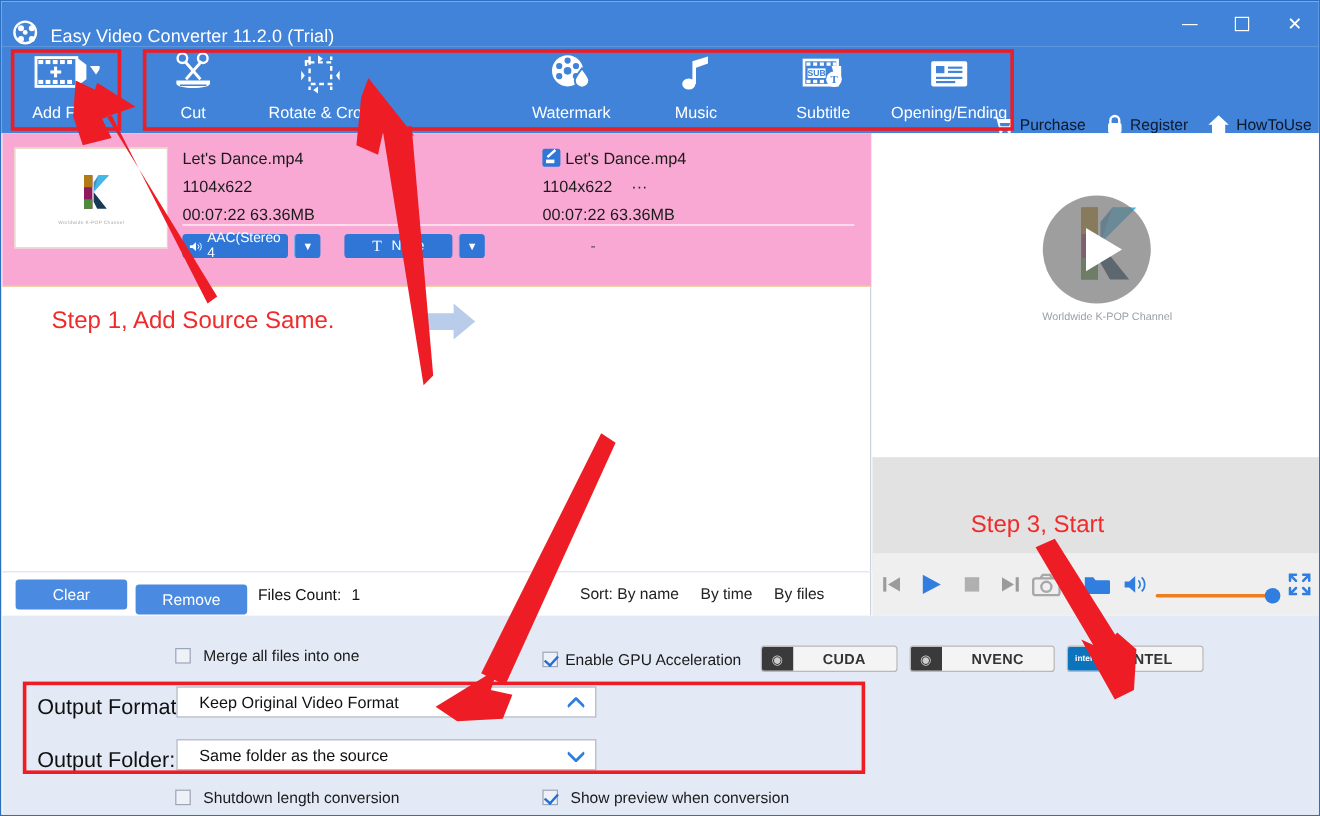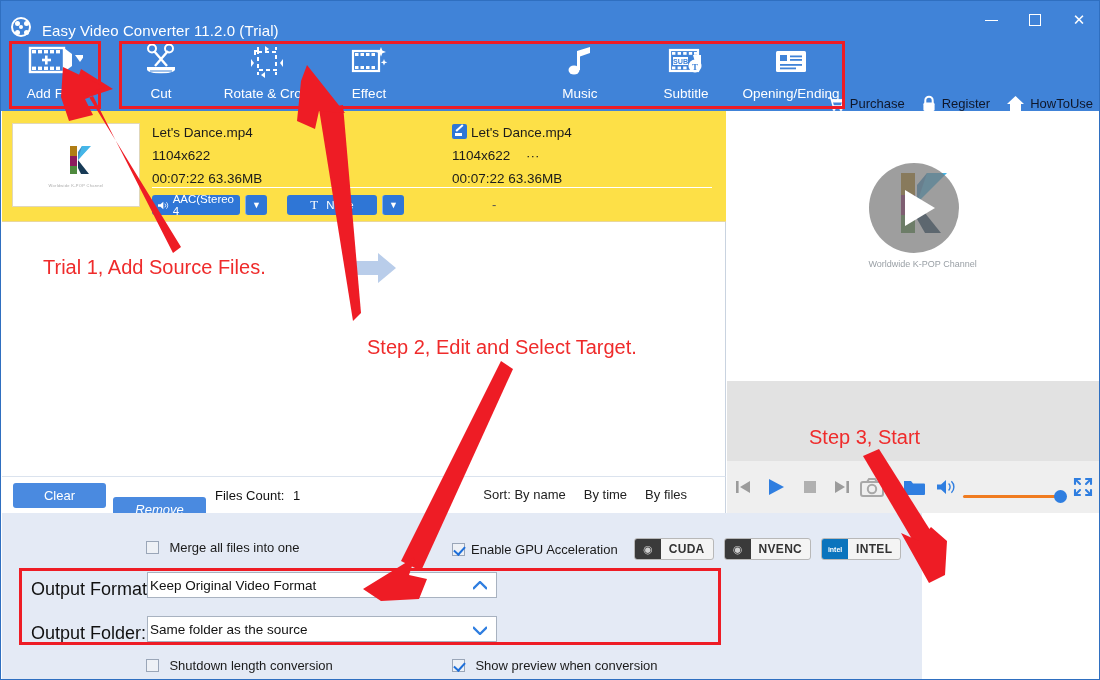--- a/index.html
+++ b/index.html
@@ -27,21 +27,21 @@
   
   .toolbar{position:absolute;left:0;top:38px;width:1100px;height:72px;background:#4083d8;}
   .tbtn{position:absolute;top:4px;height:64px;display:flex;flex-direction:column;align-items:center;justify-content:flex-start;color:#fff;}
   .tbtn .ico{height:40px;display:flex;align-items:flex-start;justify-content:center;}
   .tbtn .lbl{font-size:13.5px;margin-top:3px;white-space:nowrap;}
   .rlinks{position:absolute;right:8px;top:56px;display:flex;align-items:center;gap:16px;color:#0f172a;font-size:13px;}
   .rlink{display:flex;align-items:center;gap:5px;}
 
   
   .filelist{position:absolute;left:1px;top:110px;width:724px;height:365px;background:#fff;border-right:1px solid #c9d3e0;box-sizing:border-box;}
-  .filerow{position:relative;width:724px;height:111px;background:#fde047;border-bottom:1px solid #e9d79c;box-sizing:border-box;}
+  .filerow{position:relative;width:724px;height:128px;background:#f9a8d4;border-bottom:1px solid #e9d79c;box-sizing:border-box;}
   .thumb{position:absolute;left:10px;top:12px;width:128px;height:84px;background:#fff;border:1px solid #e0d7bb;box-sizing:border-box;display:flex;flex-direction:column;align-items:center;justify-content:center;}
   .ksub{font-size:4px;color:#aaa;margin-top:5px;letter-spacing:.3px;}
   .srcinfo{position:absolute;left:150px;top:10px;font-size:13.5px;color:#1b1b1b;line-height:23px;}
   .dstinfo{position:absolute;left:450px;top:10px;font-size:13.5px;color:#1b1b1b;line-height:23px;}
   .editico{display:inline-block;width:15px;height:15px;background:#2f76d6;border-radius:2px;position:relative;vertical-align:-2px;margin-right:4px;}
   .editico:after{content:"";position:absolute;left:3px;top:3px;width:9px;height:2px;background:#fff;transform:rotate(-42deg);}
   .editico:before{content:"";position:absolute;left:3px;top:9px;width:7px;height:3px;background:#fff;}
   .arrowbig{position:absolute;left:350px;top:140px;width:52px;height:34px;}
   .dots{position:absolute;left:352px;top:150px;}
   .rowsep{position:absolute;left:150px;top:76px;width:560px;height:1px;background:#fff;}
@@ -58,28 +58,28 @@
   
   .preview{position:absolute;left:726px;top:110px;width:373px;height:270px;background:#fff;}
   .prevlogo{position:absolute;left:calc(50% - 45px);top:52px;width:90px;height:90px;}
   .playcircle{position:absolute;left:0;top:0;width:90px;height:90px;border-radius:50%;background:rgba(120,120,120,.72);}
   .playtri{position:absolute;left:36px;top:27px;width:0;height:0;border-left:30px solid #fff;border-top:18px solid transparent;border-bottom:18px solid transparent;}
   .prevcap{position:absolute;left:0;top:96px;width:90px;text-align:center;font-size:9px;color:#9aa0a6;white-space:nowrap;}
   .prevgray{position:absolute;left:726px;top:380px;width:373px;height:94px;background:#e2e2e2;}
   .pctrl{position:absolute;left:726px;top:460px;width:373px;height:52px;background:#efefef;display:flex;align-items:center;}
 
   
-  .bottom{position:absolute;left:1px;top:512px;width:920px;height:166px;background:#e4eaf5;}
+  .bottom{position:absolute;left:1px;top:512px;width:1097px;height:166px;background:#e4eaf5;}
   .chk{display:inline-block;width:13px;height:13px;border:1px solid #9aa6b8;background:#eef1f6;box-sizing:border-box;vertical-align:-2px;position:relative;}
   .chk.on:after{content:"";position:absolute;left:3px;top:0px;width:5px;height:9px;border:solid #1e6fd9;border-width:0 2px 2px 0;transform:rotate(42deg);}
   .chklbl{font-size:13px;color:#1b1b1b;}
   .gpubadge{display:inline-flex;align-items:center;height:20px;border:1px solid #b8b8b8;border-radius:3px;overflow:hidden;background:#f4f4f4;vertical-align:middle;}
   .gpubadge .gb-ico{width:26px;height:20px;display:flex;align-items:center;justify-content:center;background:#3a3a3a;color:#cfcfcf;font-size:11px;}
-  .gpubadge .gb-txt{padding:0 8px;font-size:12px;color:#333;font-weight:bold;letter-spacing:.3px;}
-  .combo{position:absolute;height:26px;background:#fff;border:1px solid #a8b2c0;box-sizing:border-box;display:flex;align-items:center;padding-left:2px;font-size:13.5px;color:#111;}
+  .gpubadge .gb-txt{padding:0 25px;font-size:12px;color:#333;font-weight:bold;letter-spacing:.3px;}
+  .combo{position:absolute;height:26px;background:#fff;border:1px solid #a8b2c0;box-sizing:border-box;display:flex;align-items:center;padding-left:18px;font-size:13.5px;color:#111;}
   .flabel{position:absolute;font-size:18px;color:#111;}
 
   
   .startbtn{position:absolute;left:825px;top:572px;width:194px;height:58px;background:#f7921e;border-radius:29px;display:flex;align-items:center;justify-content:center;gap:12px;color:#fff;font-size:25px;cursor:pointer;}
 
   
   .ann{position:absolute;color:#ef2b2b;font-size:20px;white-space:nowrap;}
   .redbox{position:absolute;border:3px solid #ee1c25;box-sizing:border-box;pointer-events:none;}
   svg.overlay{position:absolute;left:0;top:0;width:1100px;height:680px;pointer-events:none;}
 </style>
@@ -152,41 +152,38 @@
           <path d="M8 12 v-4 h4" stroke="#fff" stroke-width="2" fill="none"></path>
           <path d="M18 3 l4 3 l-4 3" fill="#fff"></path>
           <path d="M18 35 l-4 -3 l4 -3" fill="#fff"></path>
           <path d="M4 16 l3 4 l-3 4" fill="#fff"></path>
           <path d="M36 16 l-3 4 l3 4" fill="#fff"></path>
         </svg>
       </div>
       <div class="lbl">Rotate &amp; Crop</div>
     </div>
 
-    <div class="tbtn" style="left:328px;width:80px;">
-      <div class="ico">
-        <svg width="42" height="36" viewBox="0 0 42 36">
-          <rect x="5" y="8" width="26" height="20" fill="none" stroke="#fff" stroke-width="2.2"></rect>
-          <g fill="#fff">
-            <rect x="7" y="10" width="3.5" height="3"></rect>
-              <rect x="12.5" y="10" width="3.5" height="3"></rect>
-            <rect x="18" y="10" width="3.5" height="3"></rect>
-              <rect x="23.5" y="10" width="3.5" height="3"></rect>
-            <rect x="7" y="23" width="3.5" height="3"></rect>
-              <rect x="12.5" y="23" width="3.5" height="3"></rect>
-            <rect x="18" y="23" width="3.5" height="3"></rect>
-              <rect x="23.5" y="23" width="3.5" height="3"></rect>
+
+    <div class="tbtn" style="left:425px;width:100px;">
+      <div class="ico">
+        <svg width="40" height="36" viewBox="0 0 40 36">
+          <circle cx="17" cy="16" r="13" fill="#fff"></circle>
+          <g fill="#4083d8">
+            <circle cx="17" cy="16" r="3.2"></circle>
+              <circle cx="17" cy="7.5" r="2.6"></circle>
+            <circle cx="24" cy="12" r="2.6"></circle>
+              <circle cx="24" cy="20.5" r="2.6"></circle>
+            <circle cx="10" cy="20.5" r="2.6"></circle>
+              <circle cx="10" cy="12" r="2.6"></circle>
           </g>
-          <path d="M33 4 l1.3 3.6 l3.7 1.3 l-3.7 1.3 l-1.3 3.6 l-1.3 -3.6 l-3.7 -1.3 l3.7 -1.3 Z" fill="#fff"></path>
-          <path d="M36 16 l.9 2.4 l2.4 .9 l-2.4 .9 l-.9 2.4 l-.9 -2.4 l-2.4 -.9 l2.4 -.9 Z" fill="#fff"></path>
-        </svg>
-      </div>
-      <div class="lbl">Effect</div>
-    </div>
-
+          <path d="M29 14 c-4 5 -6 7.5 -6 10 a6 6 0 0 0 12 0 c0 -2.5 -2 -5 -6 -10 Z" fill="#fff" stroke="#4083d8" stroke-width="1.6"></path>
+        </svg>
+      </div>
+      <div class="lbl">Watermark</div>
+    </div>
 
     <div class="tbtn" style="left:540px;width:78px;">
       <div class="ico">
         <svg width="34" height="36" viewBox="0 0 34 36">
           <path d="M14 27 V8 L27 4 V10 L17 13.4 V27 Z" fill="#fff"></path>
           <ellipse cx="11" cy="27" rx="5.5" ry="4.6" fill="#fff"></ellipse>
         </svg>
       </div>
       <div class="lbl">Music</div>
     </div>
@@ -321,21 +318,21 @@
         <span>None</span>
       </div>
       <div class="pillarrow" style="left:380px;">▼</div>
 
       <div class="dash">-</div>
     </div>
   </div>
 
   <div class="listbar">
     <button class="bluebtn" style="position:absolute;left:11px;top:6px;width:93px;height:25px;">Clear</button>
-    <button class="bluebtn" style="position:absolute;left:111px;top:20px;width:93px;height:25px;font-style:italic;">Remove</button>
+    <button class="bluebtn" style="position:absolute;left:111px;top:10px;width:93px;height:25px;">Remove</button>
     <div class="filescount">
       <span>Files Count:</span>
       <span style="margin-left:5px;">1</span>
     </div>
     <div class="sortwrap">
       <span><span>Sort:</span> <span>By name</span></span>
       <span>By time</span>
       <span>By files</span>
     </div>
   </div>
@@ -480,17 +477,16 @@
       <polygon points="306,64 344,112 318,110 314,128 296,120 300,80"></polygon>
 
       <path d="M500 360 L400 560 L420 570 L512 368 Z"></path>
       <polygon points="362,588 414,556 408,574 426,578 418,598 380,600"></polygon>
 
       <path d="M862 455 L918 550 L936 540 L878 448 Z"></path>
       <polygon points="928,582 900,532 918,540 930,526 946,540 944,574"></polygon>
     </g>
   </svg>
 
-  <div class="ann" style="left:42px;top:255px;">Trial 1, Add Source Files.</div>
-  <div class="ann" style="left:366px;top:335px;">Step 2, Edit and Select Target.</div>
+  <div class="ann" style="left:42px;top:255px;">Step 1, Add Source Same.</div>
   <div class="ann" style="left:808px;top:425px;">Step 3, Start</div>
 
 </div>
 
 </body></html>

